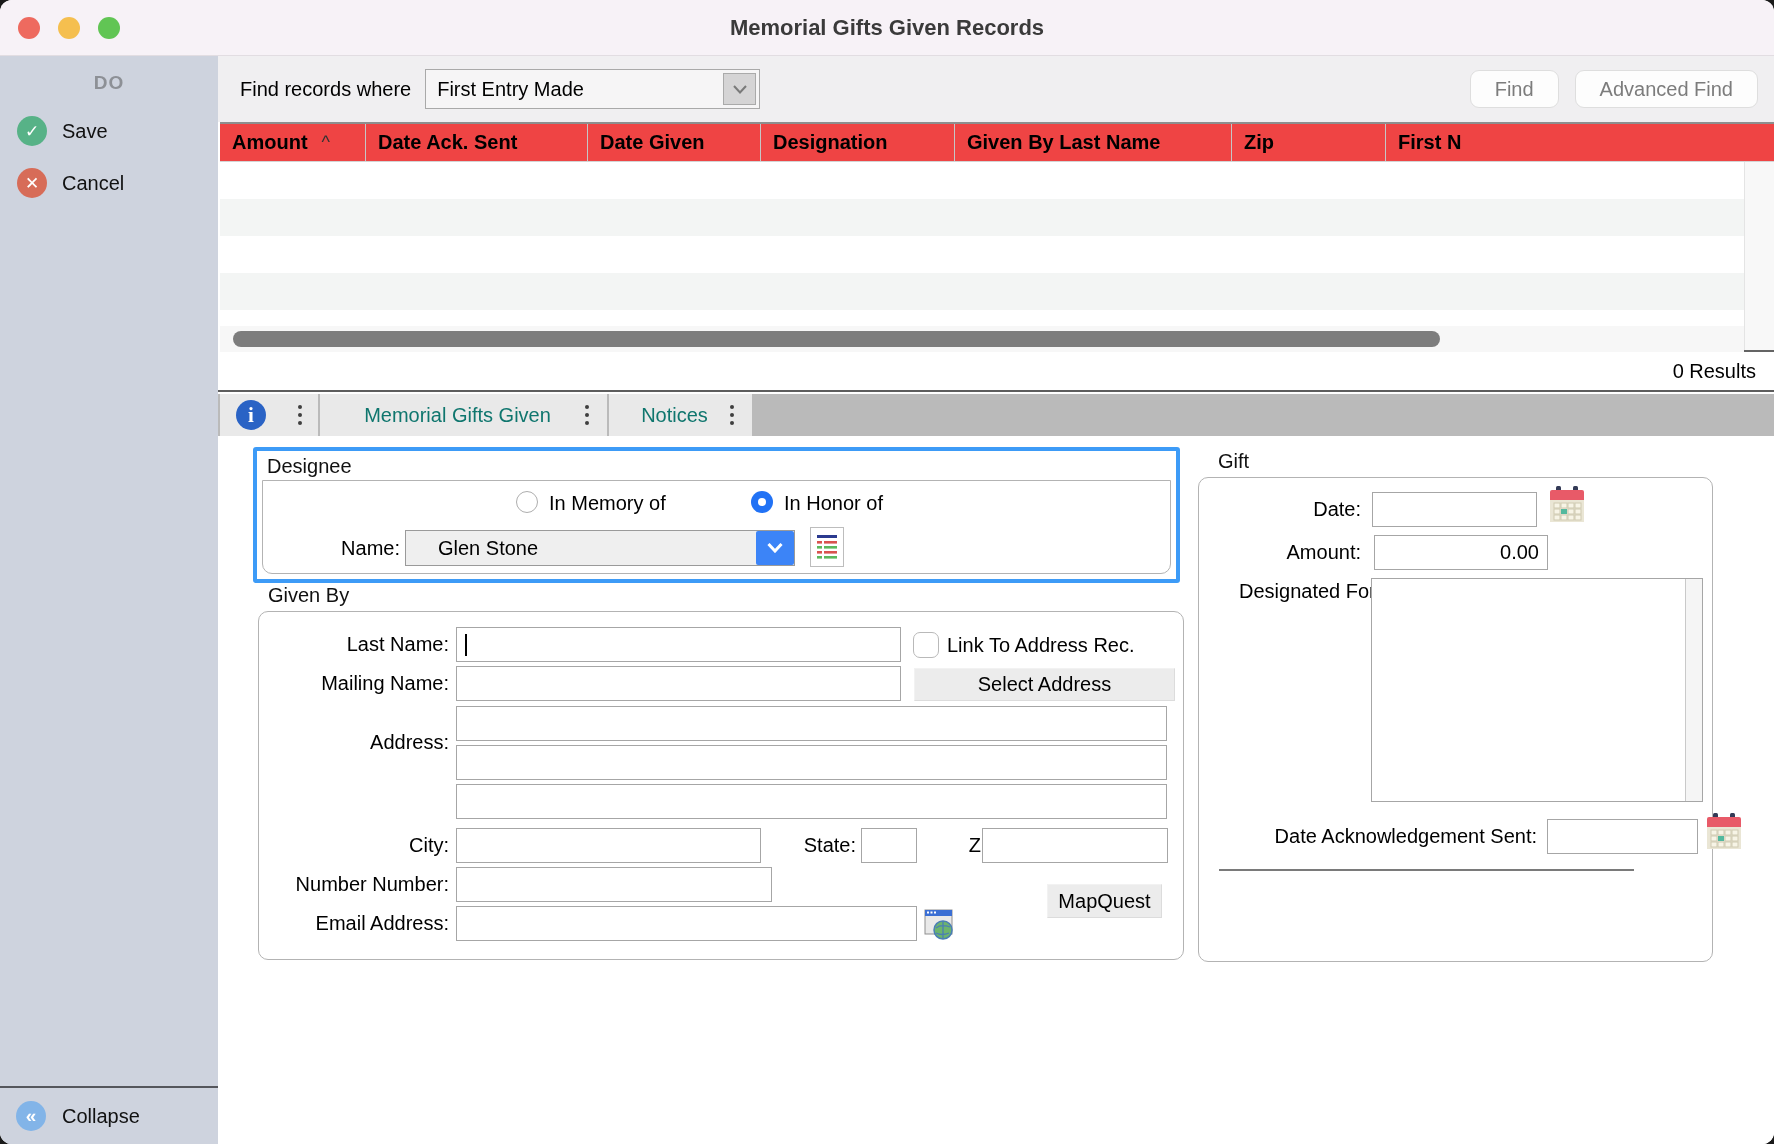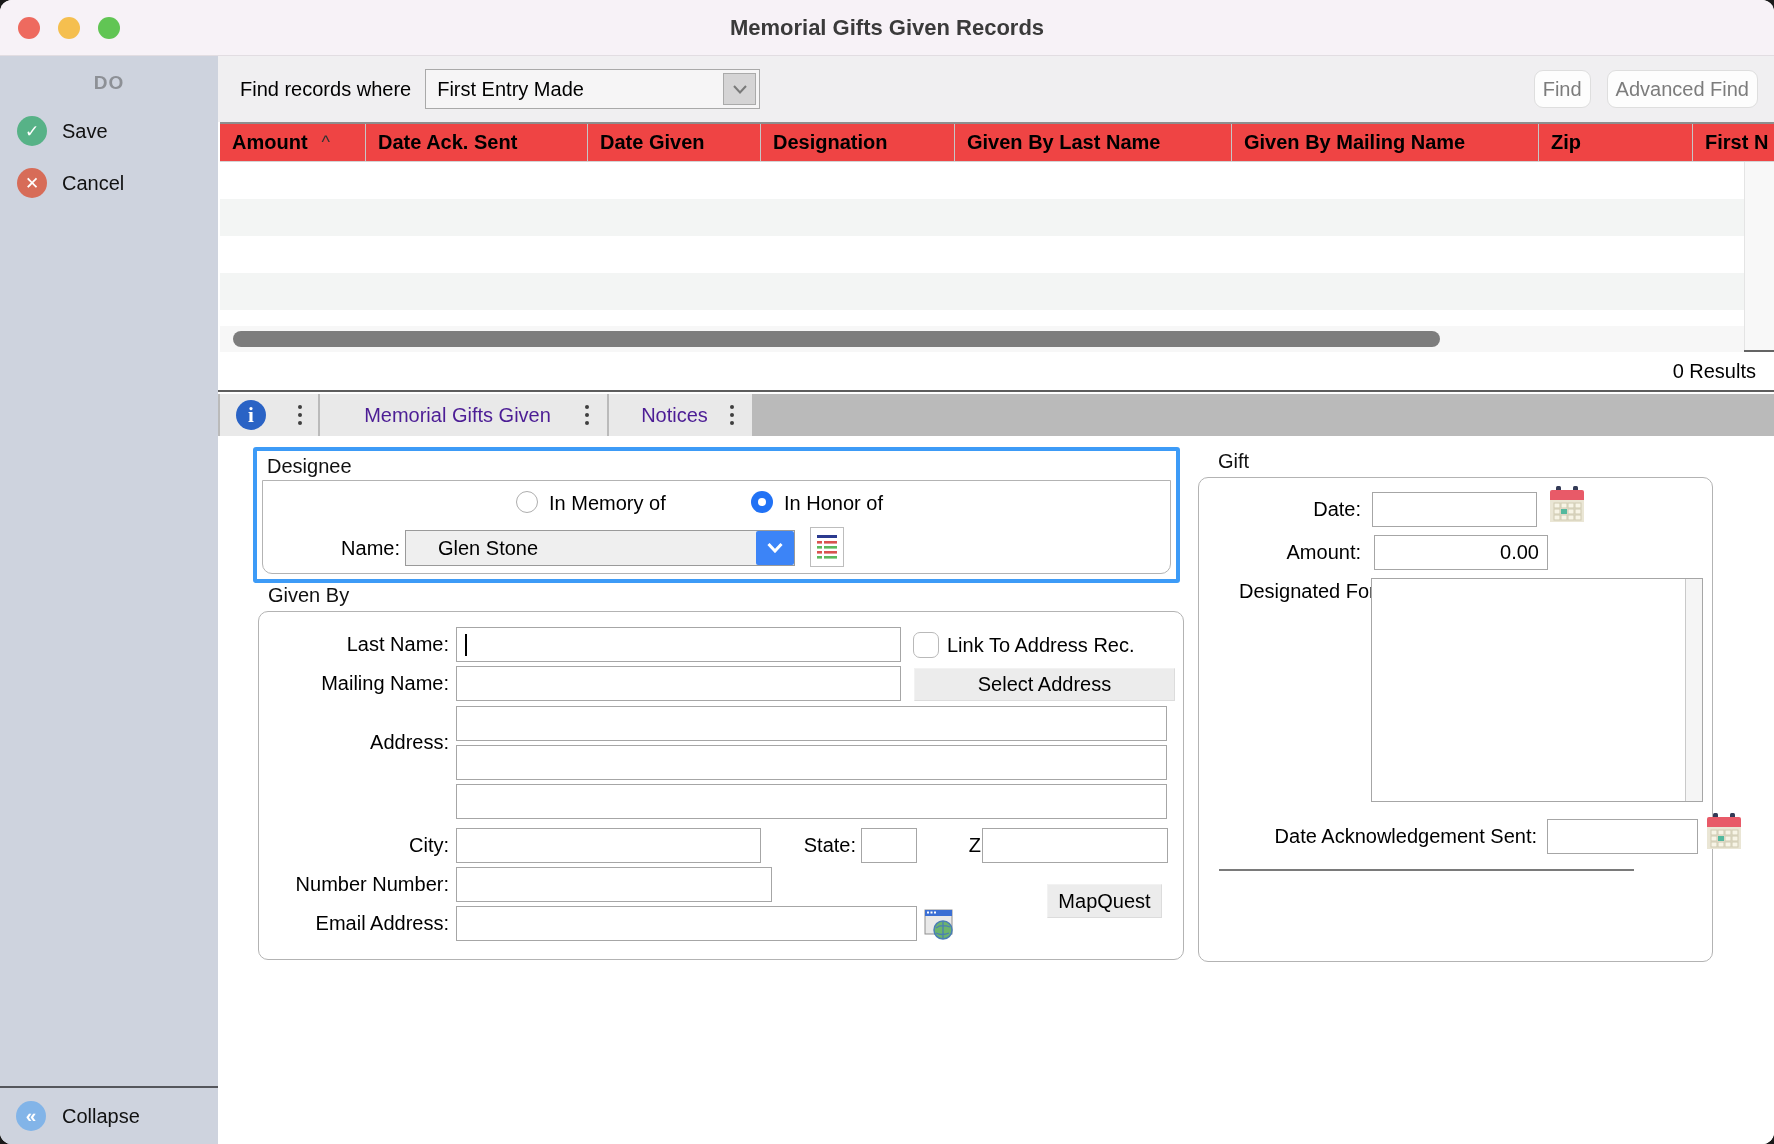--- a/index.html
+++ b/index.html
@@ -40,21 +40,21 @@
   .find-bar { position:absolute; left:0; top:0; right:0; height:66px; background:#f0eff1;
               display:flex; align-items:center; }
   .find-label { font-size:20px; margin-left:22px; }
   .select { width:335px; height:40px; margin-left:14px; background:#f6f5f6; border:1px solid #a9a9a9;
             display:flex; align-items:center; position:relative; cursor:default; }
   .select-value { font-size:20px; padding-left:11px; flex:1; }
   .select-arrow { width:33px; height:32px; margin-right:3px; background:#d5d4d5; border:1px solid #aaa;
                   display:flex; align-items:center; justify-content:center; }
   .find-spacer { flex:1; }
   .btn { height:38px; border-radius:9px; background:#fdfdfd; border:1px solid #dedede; color:#7c7c7c;
-         font-size:20px; padding:0 8px; margin-right:16px; font-family:inherit; cursor:default; }
+         font-size:20px; padding:0 24px; margin-right:16px; font-family:inherit; cursor:default; }
 
   
   .list-panel { position:absolute; left:2px; right:0; top:66px; height:230px; background:#fff;
                 border-top:2px solid #8e8e8e; border-bottom:2px solid #646464; }
   .list-header { display:flex; height:38px; background:#ef4444; border-bottom:1px solid #d4d4d4; overflow:hidden; }
   .hcell { display:flex; align-items:center; padding-left:12px; font-size:20px; font-weight:bold;
            border-right:1px solid #c6c6c6; overflow:hidden; white-space:nowrap; flex:0 0 auto; }
   .hcell:last-child { border-right:none; flex:1 1 auto; }
   .sort-caret { margin-left:14px; font-weight:normal; font-size:18px; color:#333; }
   .rows-wrap { position:absolute; left:0; right:30px; top:38px; height:164px; overflow:hidden; }
@@ -70,21 +70,21 @@
                  border-bottom:2px solid #5d5d5d; display:flex; align-items:center; justify-content:flex-end; }
   .results-text { font-size:20px; margin-right:18px; }
 
   
   .tabstrip { position:absolute; left:0; right:0; top:338px; height:42px; background:#bababa;
               display:flex; gap:2px; padding-left:2px; }
   .tab { background:#e9e9e9; height:42px; display:flex; align-items:center; cursor:default; }
   .tab.info-tab { width:98px; padding:0 12px 0 16px; justify-content:space-between; }
   .tab.t2 { width:287px; padding:0 14px; }
   .tab.t3 { width:143px; padding:0 14px; }
-  .tab-label { flex:1; text-align:center; font-size:20px; color:#4c1d95; }
+  .tab-label { flex:1; text-align:center; font-size:20px; color:#0f766e; }
   .info-circle { width:30px; height:30px; border-radius:50%; background:#2a63c5; color:#fff;
                  display:flex; align-items:center; justify-content:center;
                  font-family:"Liberation Serif","DejaVu Serif",serif; font-size:21px; font-weight:bold; }
   .kebab { display:flex; flex-direction:column; gap:4px; padding:4px; }
   .kebab i { width:4px; height:4px; border-radius:50%; background:#3f3f3f; }
 
   
   .form { position:absolute; left:0; right:0; top:380px; bottom:0; background:#fff; }
   .group-title { position:absolute; font-size:20px; color:#111; }
   .group-box { position:absolute; border:1.5px solid #b3b3b3; border-radius:10px; }
@@ -186,23 +186,20 @@
             <span>Date Ack. Sent</span>
           </div>
         <div class="hcell" style="width:173px">
             <span>Date Given</span>
           </div>
         <div class="hcell" style="width:194px">
             <span>Designation</span>
           </div>
         <div class="hcell" style="width:277px">
             <span>Given By Last Name</span>
-          </div>
-        <div class="hcell" style="width:307px">
-            <span>Given By Mailing Name</span>
           </div>
         <div class="hcell" style="width:154px">
             <span>Zip</span>
           </div>
         <div class="hcell">
             <span>First N</span>
           </div>
       </div>
       <div class="rows-wrap">
         <div class="row"></div>

